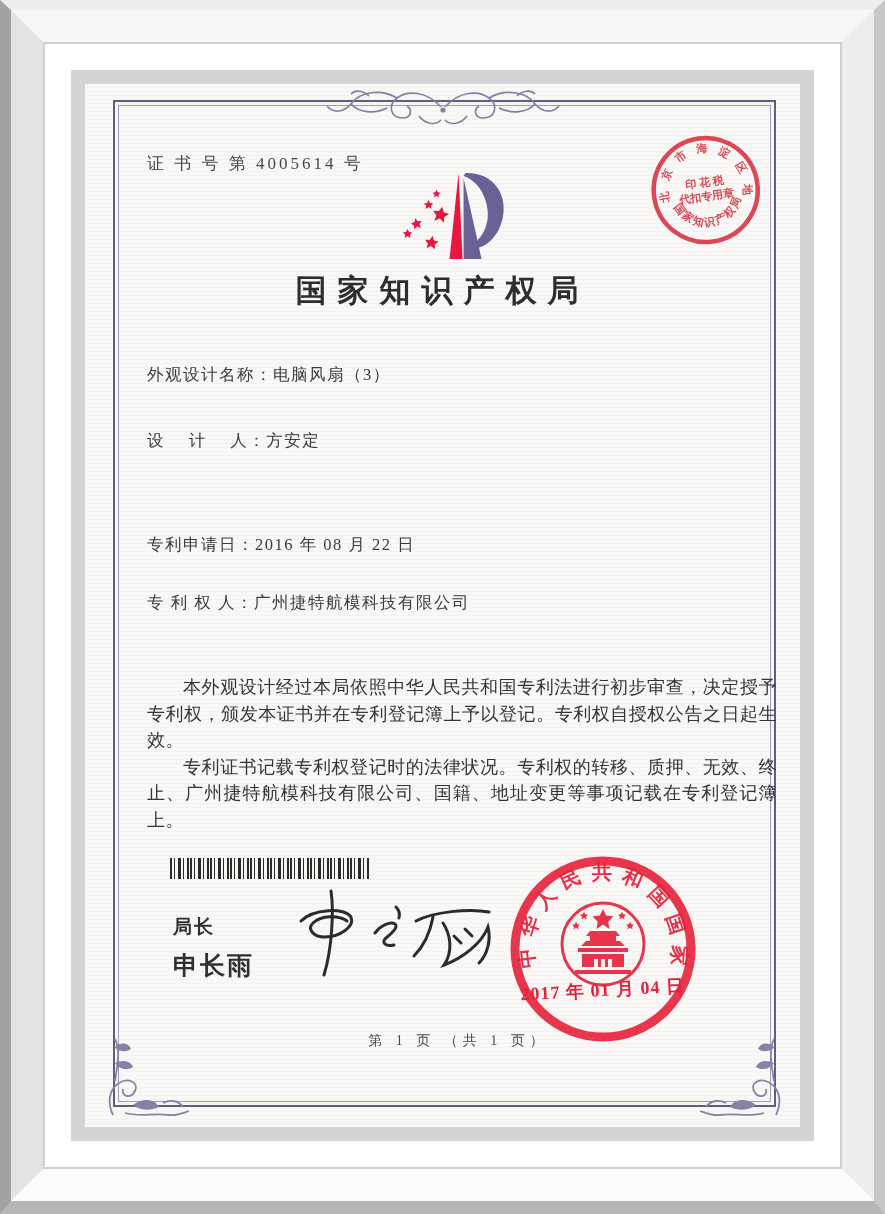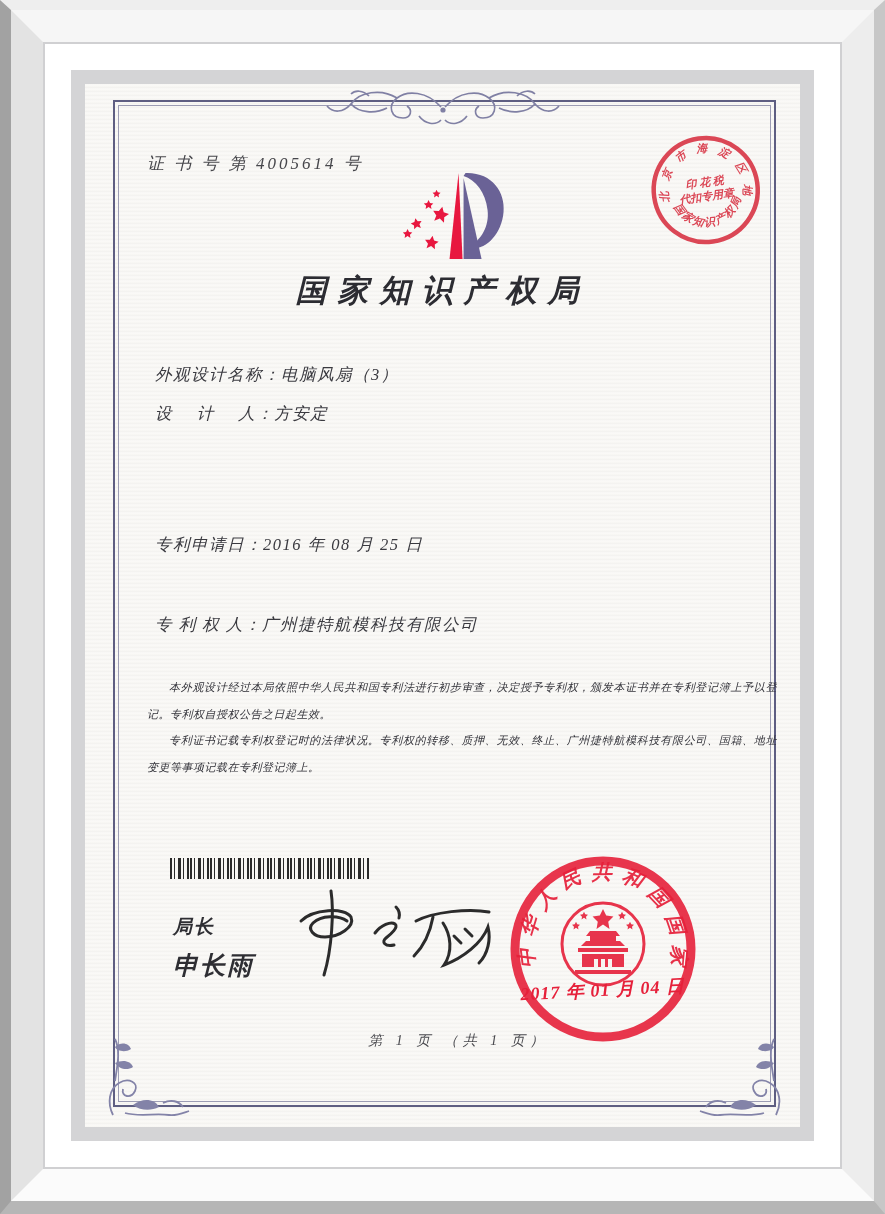--- a/index.html
+++ b/index.html
@@ -6,39 +6,39 @@
   *{box-sizing:border-box;}
   .stage{position:relative;width:885px;height:1214px;font-family:"Liberation Serif",serif;}
   
   .frame-edge{position:absolute;inset:0;
     border-style:solid;border-width:10px 11px 13px 11px;
     border-color:#eeeeee #c7c7c7 #b6b6b6 #a2a2a2;}
   .frame-face{position:absolute;inset:0;
     border-style:solid;border-width:32px;
     border-color:#f6f6f6 #ededed #fbfbfb #e3e3e3;}
   .frame-lip{position:absolute;inset:0;border:2px solid #d0d0d2;}
-  .mat{position:absolute;inset:0;border:26px solid #ffffff;font-style:italic;}
+  .mat{position:absolute;inset:0;border:26px solid #ffffff;}
   .mat-band{position:absolute;inset:0;border:14px solid #d4d4d6;}
   .paper{position:absolute;inset:0;overflow:hidden;
     background:repeating-linear-gradient(0deg,#f6f5f2 0px,#fbfaf8 2px,#f2f1ee 4px);
   }
   
   .cborder-outer{position:absolute;top:16px;left:28px;right:24px;bottom:20px;border:2px solid #5e5e82;}
   .cborder-inner{position:absolute;top:21px;left:33px;right:29px;bottom:25px;border:1px solid #9c9cb4;}
   .ornament-top{position:absolute;top:2px;left:50%;transform:translateX(-50%);}
   .flourish-bl{position:absolute;left:18px;bottom:8px;}
   .flourish-br{position:absolute;right:14px;bottom:8px;transform:scaleX(-1);}
   .cert-number{position:absolute;top:68px;left:62px;font-size:17px;letter-spacing:3px;color:#47474c;}
   .logo{position:absolute;top:86px;left:50%;transform:translateX(-47%);}
   .tax-seal{position:absolute;top:48px;left:556px;transform:rotate(-8deg);opacity:.93;}
   .title{position:absolute;top:186px;left:0;width:100%;text-align:center;
     font-size:31px;font-weight:bold;letter-spacing:11px;color:#2c2c32;}
-  .field{position:absolute;left:62px;font-size:16.5px;color:#3a3a40;letter-spacing:1.5px;white-space:nowrap;margin-left:8px;}
-  .f0{top:280px}.f1{top:319px}.f2{top:394px}.f3{top:450px}.f4{top:530px}.f5{top:563px}
-  .body-text{position:absolute;top:590px;left:62px;width:630px;font-size:11px;
+  .field{position:absolute;left:62px;font-size:16.5px;color:#3a3a40;letter-spacing:1.5px;white-space:nowrap;}
+  .f0{top:280px}.f1{top:346px}.f2{top:394px}.f3{top:450px}.f4{top:508px}.f5{top:563px}
+  .body-text{position:absolute;top:590px;left:62px;width:630px;font-size:18px;
     line-height:26.5px;color:#33333a;text-align:justify;letter-spacing:.5px;}
   .body-text p{margin:0;text-indent:2em;}
   .barcode{position:absolute;top:774px;left:85px;width:200px;height:21px;
     background:repeating-linear-gradient(90deg,
       #2a2a2a 0 2px,#f7f6f3 2px 4px,#2a2a2a 4px 5px,#f7f6f3 5px 8px,
       #2a2a2a 8px 11px,#f7f6f3 11px 13px,#2a2a2a 13px 14px,#f7f6f3 14px 17px,
       #2a2a2a 17px 19px,#f7f6f3 19px 20px);}
   .signer-title{position:absolute;top:830px;left:88px;font-size:19px;font-weight:600;
     color:#2e2e33;font-family:"Liberation Sans",sans-serif;letter-spacing:2px;}
   .signer-name{position:absolute;top:865px;left:88px;font-size:25px;font-weight:600;
@@ -134,21 +134,21 @@
 
               <div class="title">国家知识产权局</div>
 
               <div class="field f0">
                 <span>外观设计名称：</span><span>电脑风扇（3）</span>
               </div>
               <div class="field f1">
                 <span>设　 计　 人：</span><span>方安定</span>
               </div>
               <div class="field f3">
-                <span>专利申请日：</span><span>2016 年 08 月 25 日</span>
+                <span>专利申请日：</span><span>2016 年 08 月 22 日</span>
               </div>
               <div class="field f4">
                 <span>专 利 权 人：</span><span>广州捷特航模科技有限公司</span>
               </div>
 
               <div class="body-text">
                 <p>本外观设计经过本局依照中华人民共和国专利法进行初步审查，决定授予专利权，颁发本证书并在专利登记簿上予以登记。专利权自授权公告之日起生效。</p>
                 <p>专利证书记载专利权登记时的法律状况。专利权的转移、质押、无效、终止、广州捷特航模科技有限公司、国籍、地址变更等事项记载在专利登记簿上。</p>
               </div>
 

